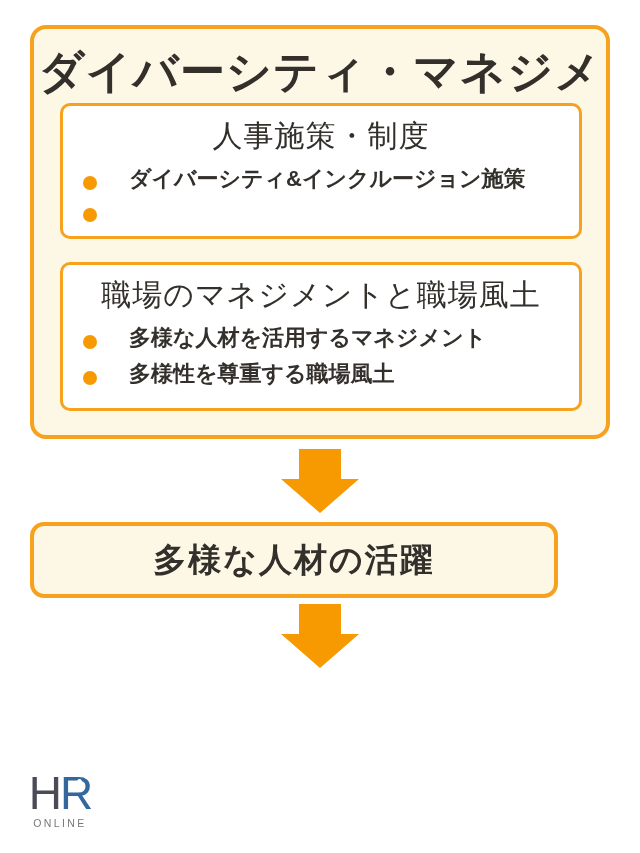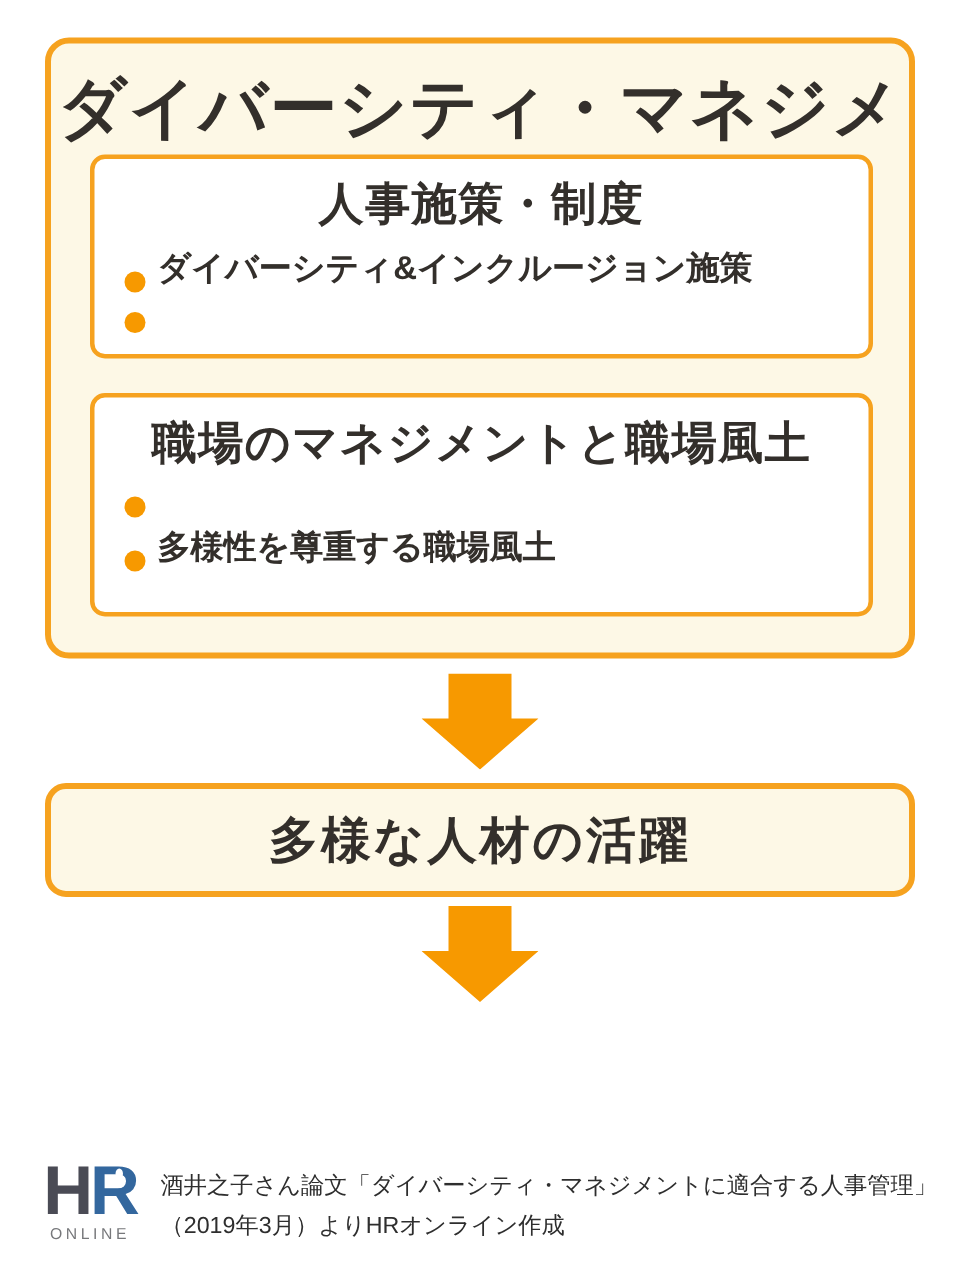--- a/index.html
+++ b/index.html
@@ -49,31 +49,32 @@
     background: #ffffff;
     border: 3px solid var(--accent-orange-border);
     border-radius: 10px;
     padding: 8px 14px 8px 14px;
   }
   .section-card.first  { top: 74px;  height: 136px; }
   .section-card.second { top: 233px; height: 149px; }
   .section-heading {
     text-align: center;
     font-size: 30px;
-    font-weight: 700;
+    font-weight: 400;
     letter-spacing: 1px;
     margin-top: 2px;
     color: var(--text-dark);
     white-space: nowrap;
   }
   .bullet-list { margin-top: 7px; }
   .bullet-row {
     display: flex;
-    align-items: flex-end;
+    align-items: center;
     margin: 5px 0 0 6px;
+    gap: 24px;
   }
   .bullet-dot {
     flex: none;
     width: 14px; height: 14px;
     border-radius: 50%;
     background: var(--accent-orange-fill);
     margin: 8px 8px 0 0;
   }
   .bullet-text {
     font-size: 22px;
@@ -91,21 +92,21 @@
     color: var(--accent-orange-fill);
   }
   .down-arrow.a1 { top: 449px; }
   .down-arrow.a2 { top: 604px; }
   .down-arrow svg { display: block; width: 100%; height: 100%; }
 
   
   .outcome-box {
     position: absolute;
     left: 30px;
-    width: 580px;
+    width: 528px;
     background: var(--panel-cream);
     border: 4px solid var(--accent-orange-border);
     border-radius: 14px;
     display: flex;
     align-items: center;
     justify-content: center;
     font-size: 33px;
     font-weight: 800;
     letter-spacing: 2px;
     color: var(--text-dark);
@@ -116,21 +117,21 @@
   
   .footer {
     position: absolute;
     left: 25px; top: 770px;
     display: flex;
     align-items: flex-start;
   }
   .logo { width: 70px; text-align: center; flex: none; }
   .logo-hr {
     font-size: 46px;
-    font-weight: 700;
+    font-weight: 400;
     line-height: 1.0;
     letter-spacing: -2px;
   }
   .logo-h { color: var(--logo-h-color); }
   .logo-r { color: var(--logo-r-color); position: relative; display: inline-block; }
   .logo-r::after {
     content: "";
     position: absolute;
     top: 9px; right: 9px;
     width: 5px; height: 7px;
@@ -172,20 +173,21 @@
           <span class="bullet-dot"></span>
         </div>
       </div>
     </div>
 
     <div class="section-card second">
       <div class="section-heading">職場のマネジメントと職場風土</div>
       <div class="bullet-list">
         <div class="bullet-row">
           <span class="bullet-dot"></span>
+          <span class="bullet-text">多様な人材を活用するマネジメント</span>
         </div>
         <div class="bullet-row">
           <span class="bullet-dot"></span>
           <span class="bullet-text">多様性を尊重する職場風土</span>
         </div>
       </div>
     </div>
   </div>
 
   <div class="down-arrow a1">
@@ -201,19 +203,15 @@
       <path d="M18 0 H60 V30 H78 L39 64 L0 30 H18 Z" fill="currentColor"></path>
     </svg>
   </div>
 
 
   <div class="footer">
     <div class="logo">
       <div class="logo-hr"><span class="logo-h">H</span><span class="logo-r">R</span></div>
       <div class="logo-online">ONLINE</div>
     </div>
-    <div class="credit">
-      <div>酒井之子さん論文「ダイバーシティ・マネジメントに適合する人事管理」</div>
-      <div>（2019年3月）よりHRオンライン作成</div>
-    </div>
   </div>
 
 </div>
 
 </body></html>

